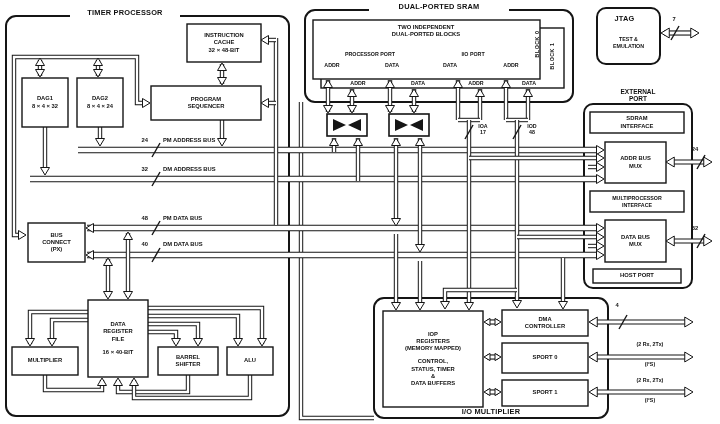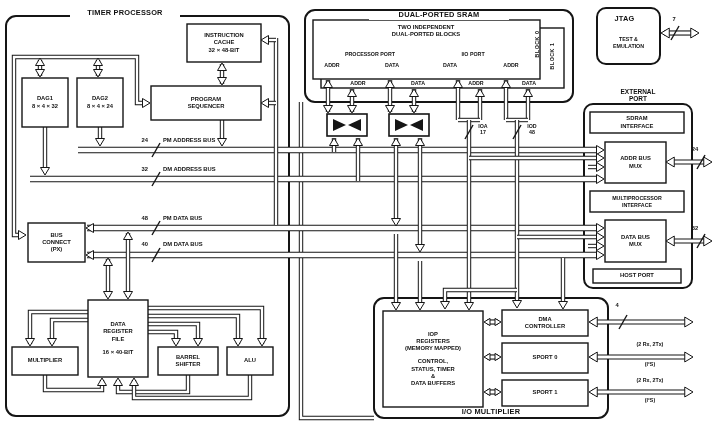--- a/index.html
+++ b/index.html
@@ -260,21 +260,21 @@
       <path d="M152,262 L160,248" stroke="#151515" stroke-width="1.4" fill="none"></path>
       <path d="M465,139 L473,125" stroke="#151515" stroke-width="1.4" fill="none"></path>
       <path d="M513,139 L521,125" stroke="#151515" stroke-width="1.4" fill="none"></path>
       <path d="M671,40 L679,26" stroke="#151515" stroke-width="1.4" fill="none"></path>
       <path d="M697,169 L705,155" stroke="#151515" stroke-width="1.4" fill="none"></path>
       <path d="M697,248 L705,234" stroke="#151515" stroke-width="1.4" fill="none"></path>
       <path d="M619,329 L627,315" stroke="#151515" stroke-width="1.4" fill="none"></path>
     </svg>
 
   <div class="lbl bg c b f7" style="left:70px;top:9px;width:110px">TIMER PROCESSOR</div>
-  <div class="lbl bg c b f7" style="left:369px;top:11px;width:140px">DUAL-PORTED SRAM</div>
+  <div class="lbl bg c b f7" style="left:369px;top:3px;width:140px">DUAL-PORTED SRAM</div>
   <div class="lbl bg c b f65" style="left:608px;top:88px;width:60px">
     <span class="blk">EXTERNAL</span>
     <span class="blk">PORT</span>
   </div>
   <div class="lbl bg c b f7" style="left:436px;top:408px;width:110px">I/O MULTIPLIER</div>
 
   <div class="lbl c b f7" style="left:599px;top:15px;width:51px">JTAG</div>
   <div class="lbl c f5 b" style="left:599px;top:36px;width:59px">TEST &amp;</div>
   <div class="lbl c f5 b" style="left:599px;top:43px;width:59px">EMULATION</div>
   <div class="lbl c b f55" style="left:667px;top:16px;width:14px">7</div>

